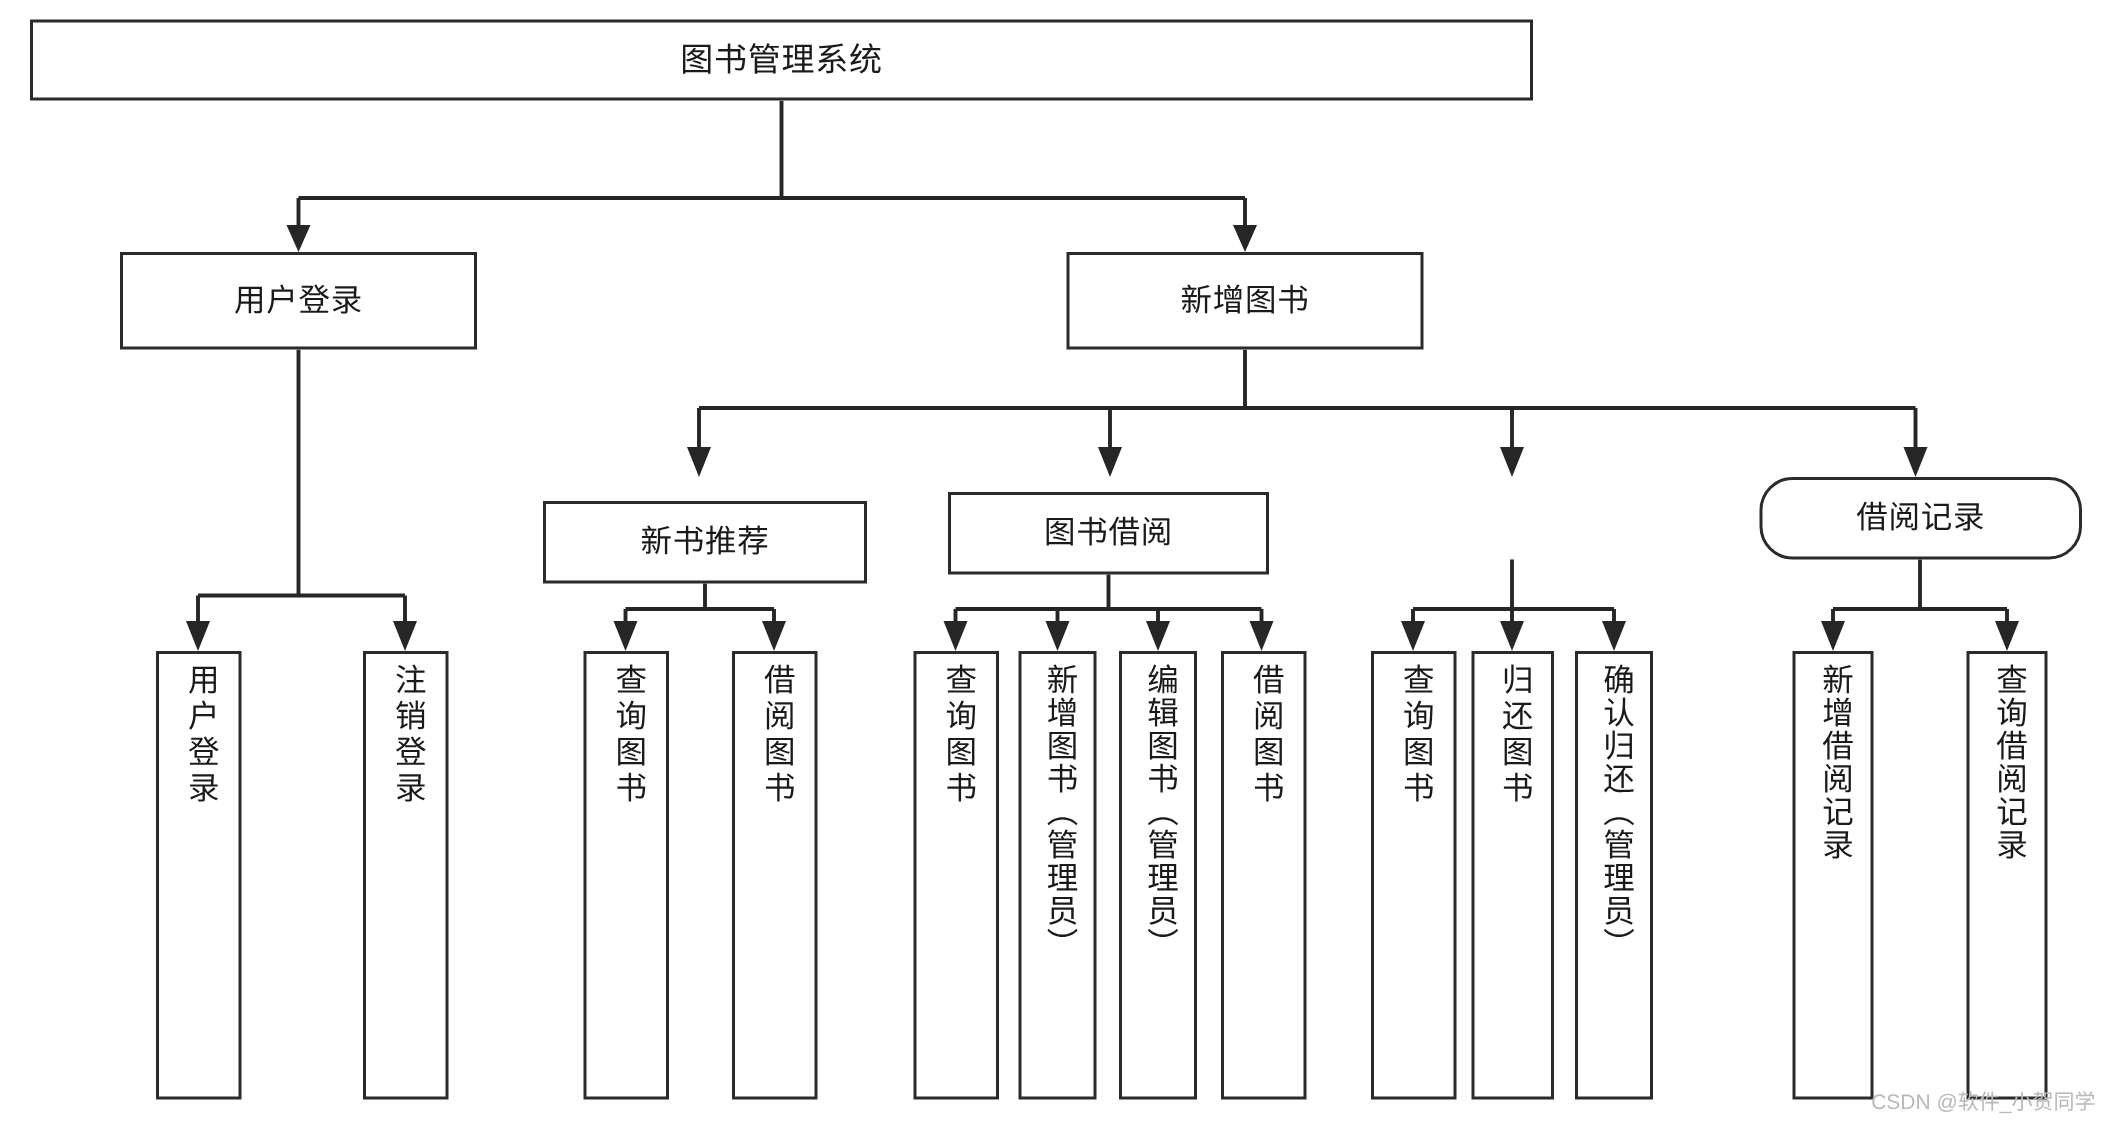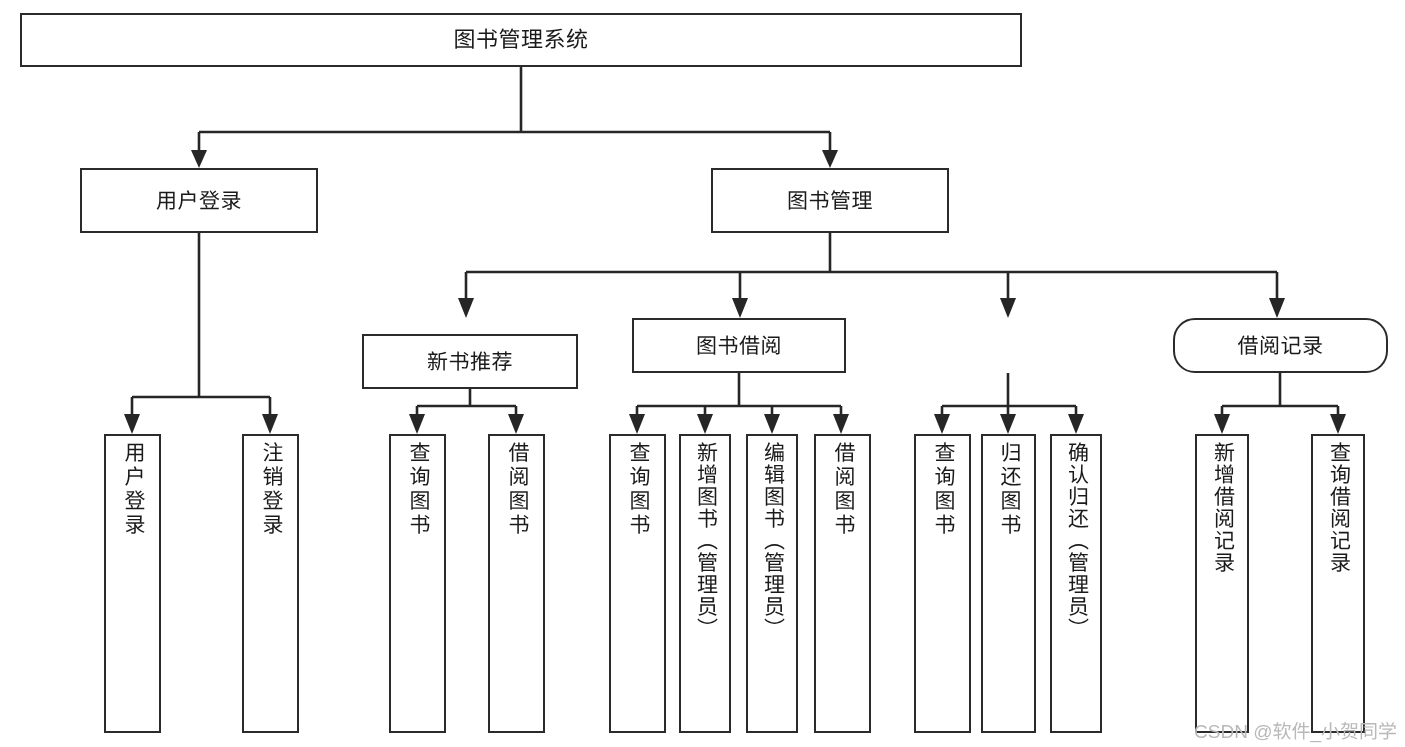--- a/index.html
+++ b/index.html
@@ -78,21 +78,21 @@
     white-space: nowrap;
   }
   .node.leaf.tall-text .label {
     letter-spacing: 1px;
   }
   
   #watermark {
     position: absolute;
     right: 8px;
     bottom: 4px;
-    font-size: 19px;
+    font-size: 14px;
     color: #b9b9b9;
     white-space: nowrap;
     z-index: 3;
     font-family: "Liberation Sans", "DejaVu Sans", sans-serif;
   }
 </style>
 </head>
 <body>
 
 <div id="canvas">
@@ -164,28 +164,28 @@
 
   <div class="node horiz root" style="left:20px; top:13px; width:1002px; height:54px;">
     <span class="label">图书管理系统</span>
   </div>
 
   <div class="node horiz" style="left:80px; top:168px; width:238px; height:65px;">
     <span class="label">用户登录</span>
   </div>
 
   <div class="node horiz" style="left:711px; top:168px; width:238px; height:65px;">
-    <span class="label">图书管理</span>
+    <span class="label">新增图书</span>
   </div>
 
   <div class="node horiz" style="left:362px; top:318px; width:216px; height:55px;margin-top:16px;">
     <span class="label">新书推荐</span>
   </div>
 
-  <div class="node horiz" style="left:632px; top:318px; width:214px; height:55px;">
+  <div class="node horiz" style="left:632px; top:328px; width:214px; height:55px;">
     <span class="label">图书借阅</span>
   </div>
 
 
   <div class="node horiz" style="left:1173px; top:318px; width:215px; height:55px;border-radius:22px;">
     <span class="label">借阅记录</span>
   </div>
 
   <div class="node leaf" style="left:104px; top:434px; width:57px; height:299px;">
     <span class="label">用户登录</span>

